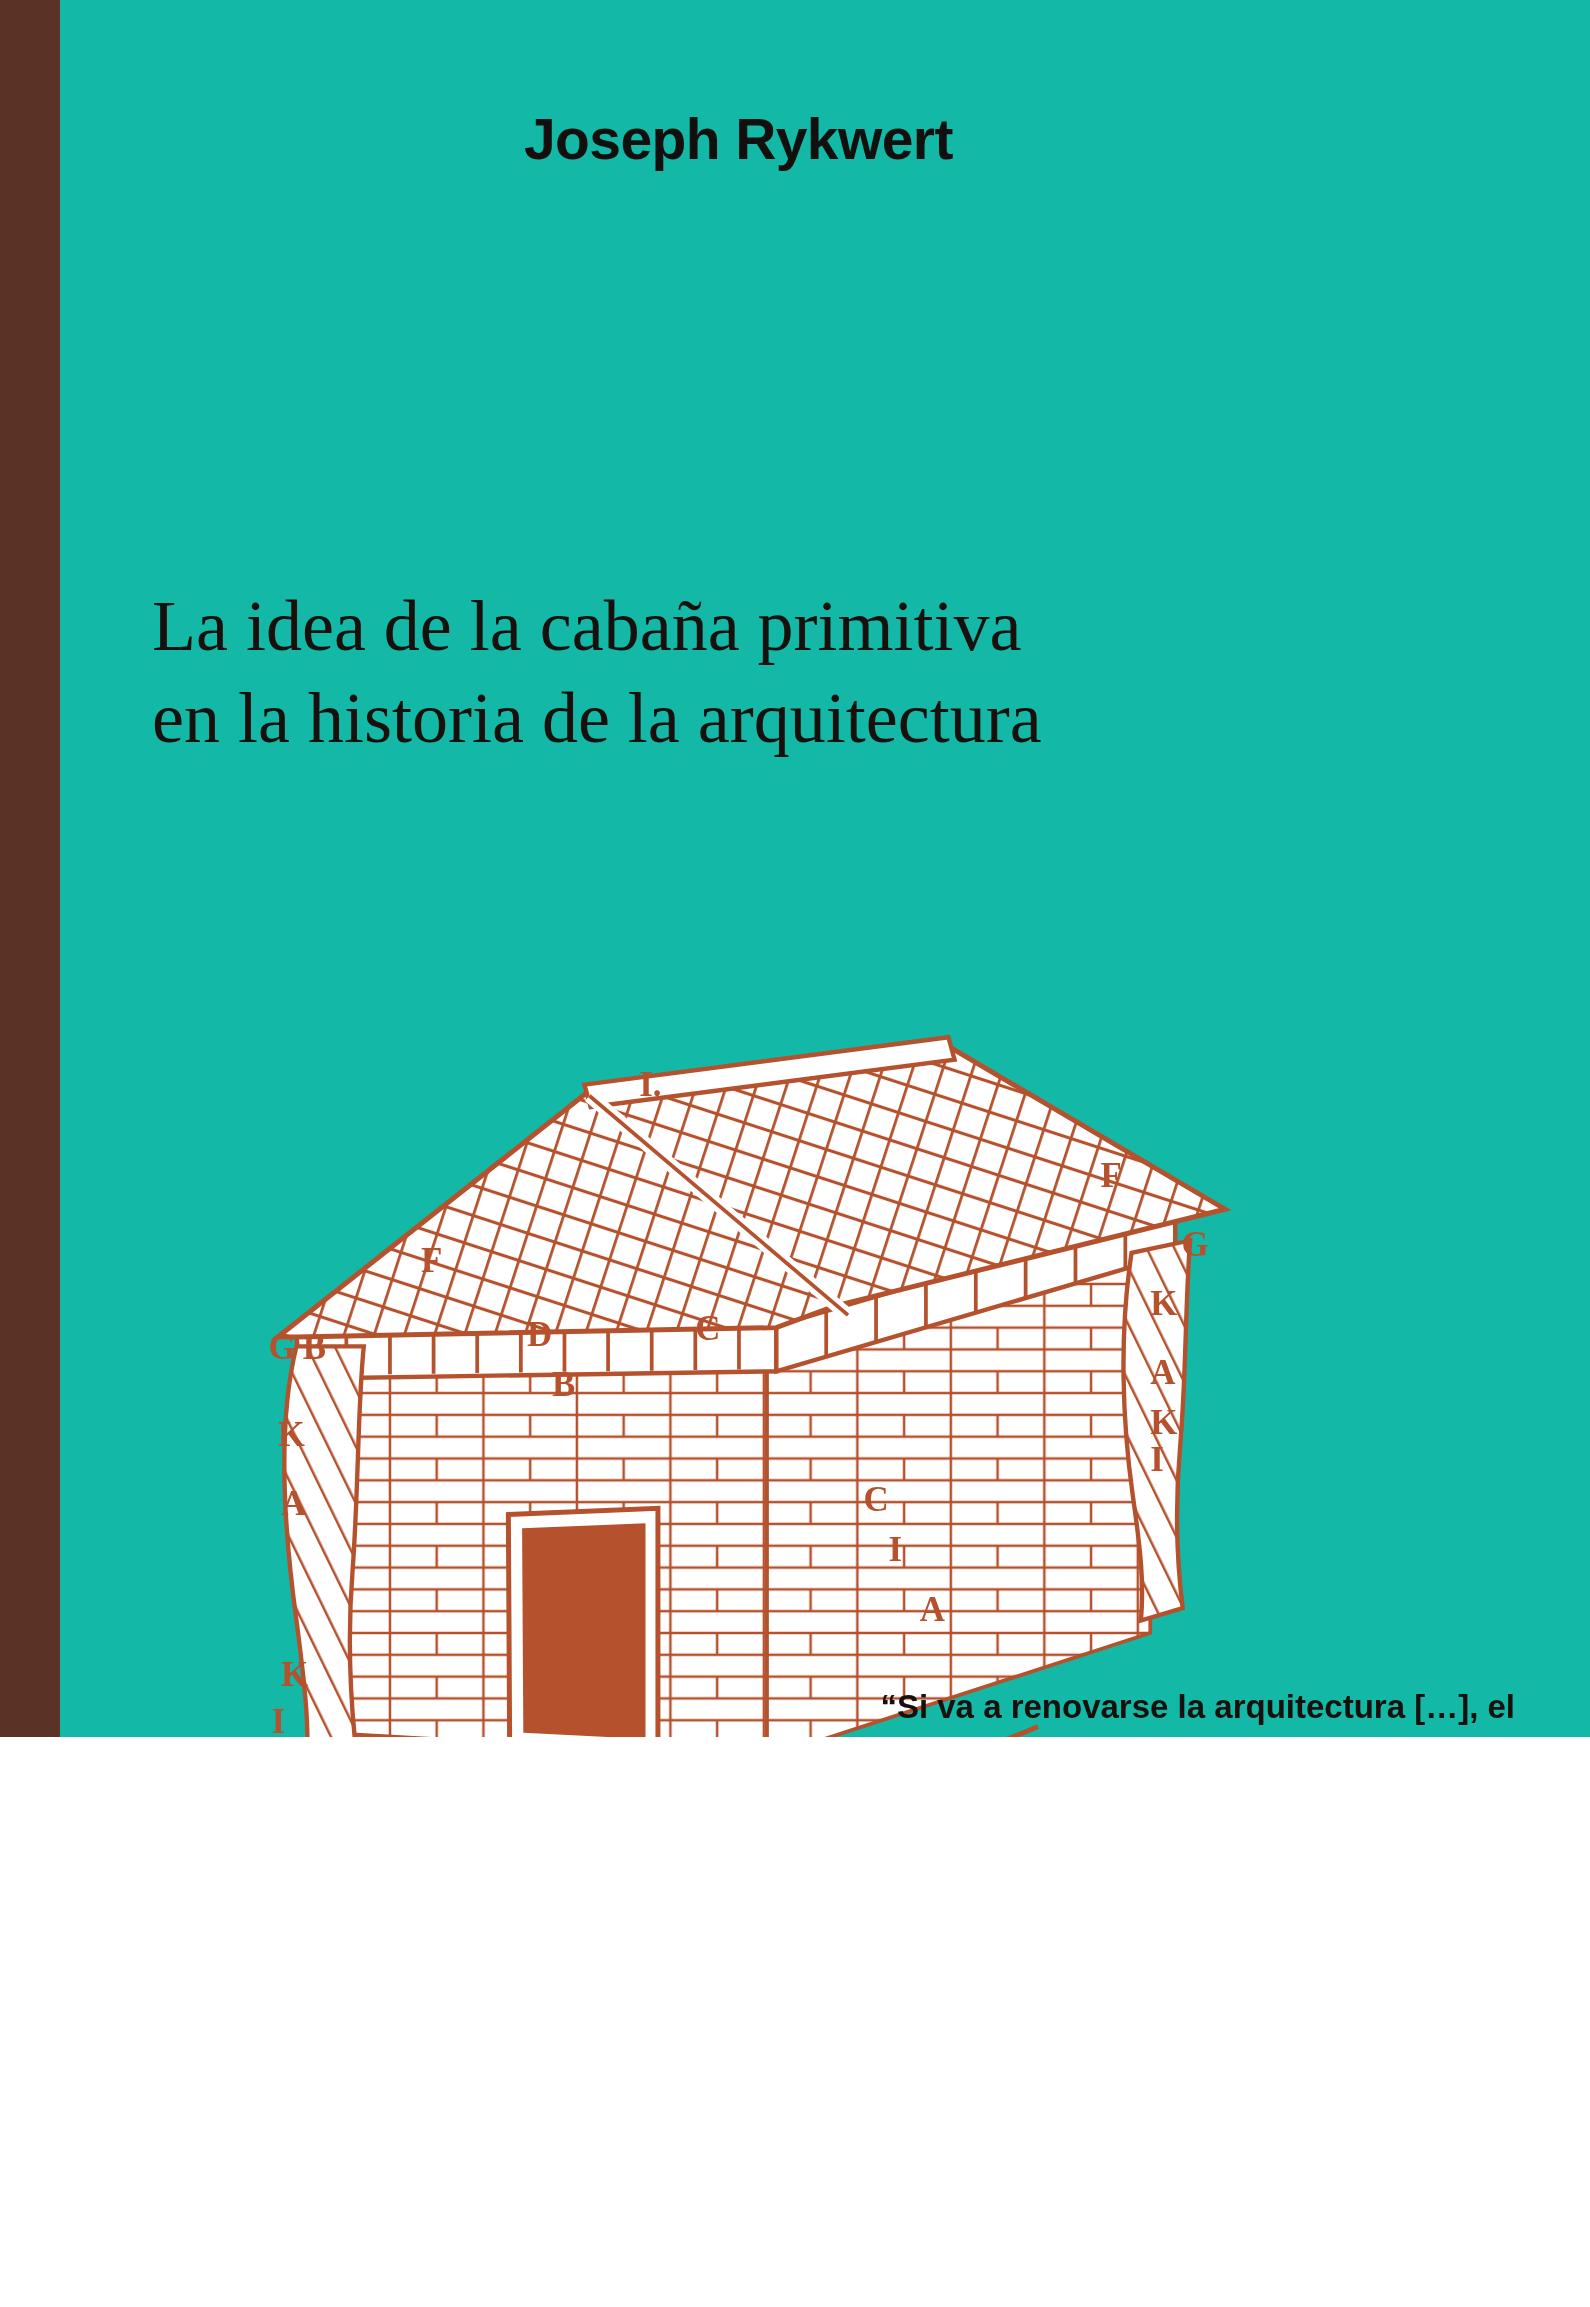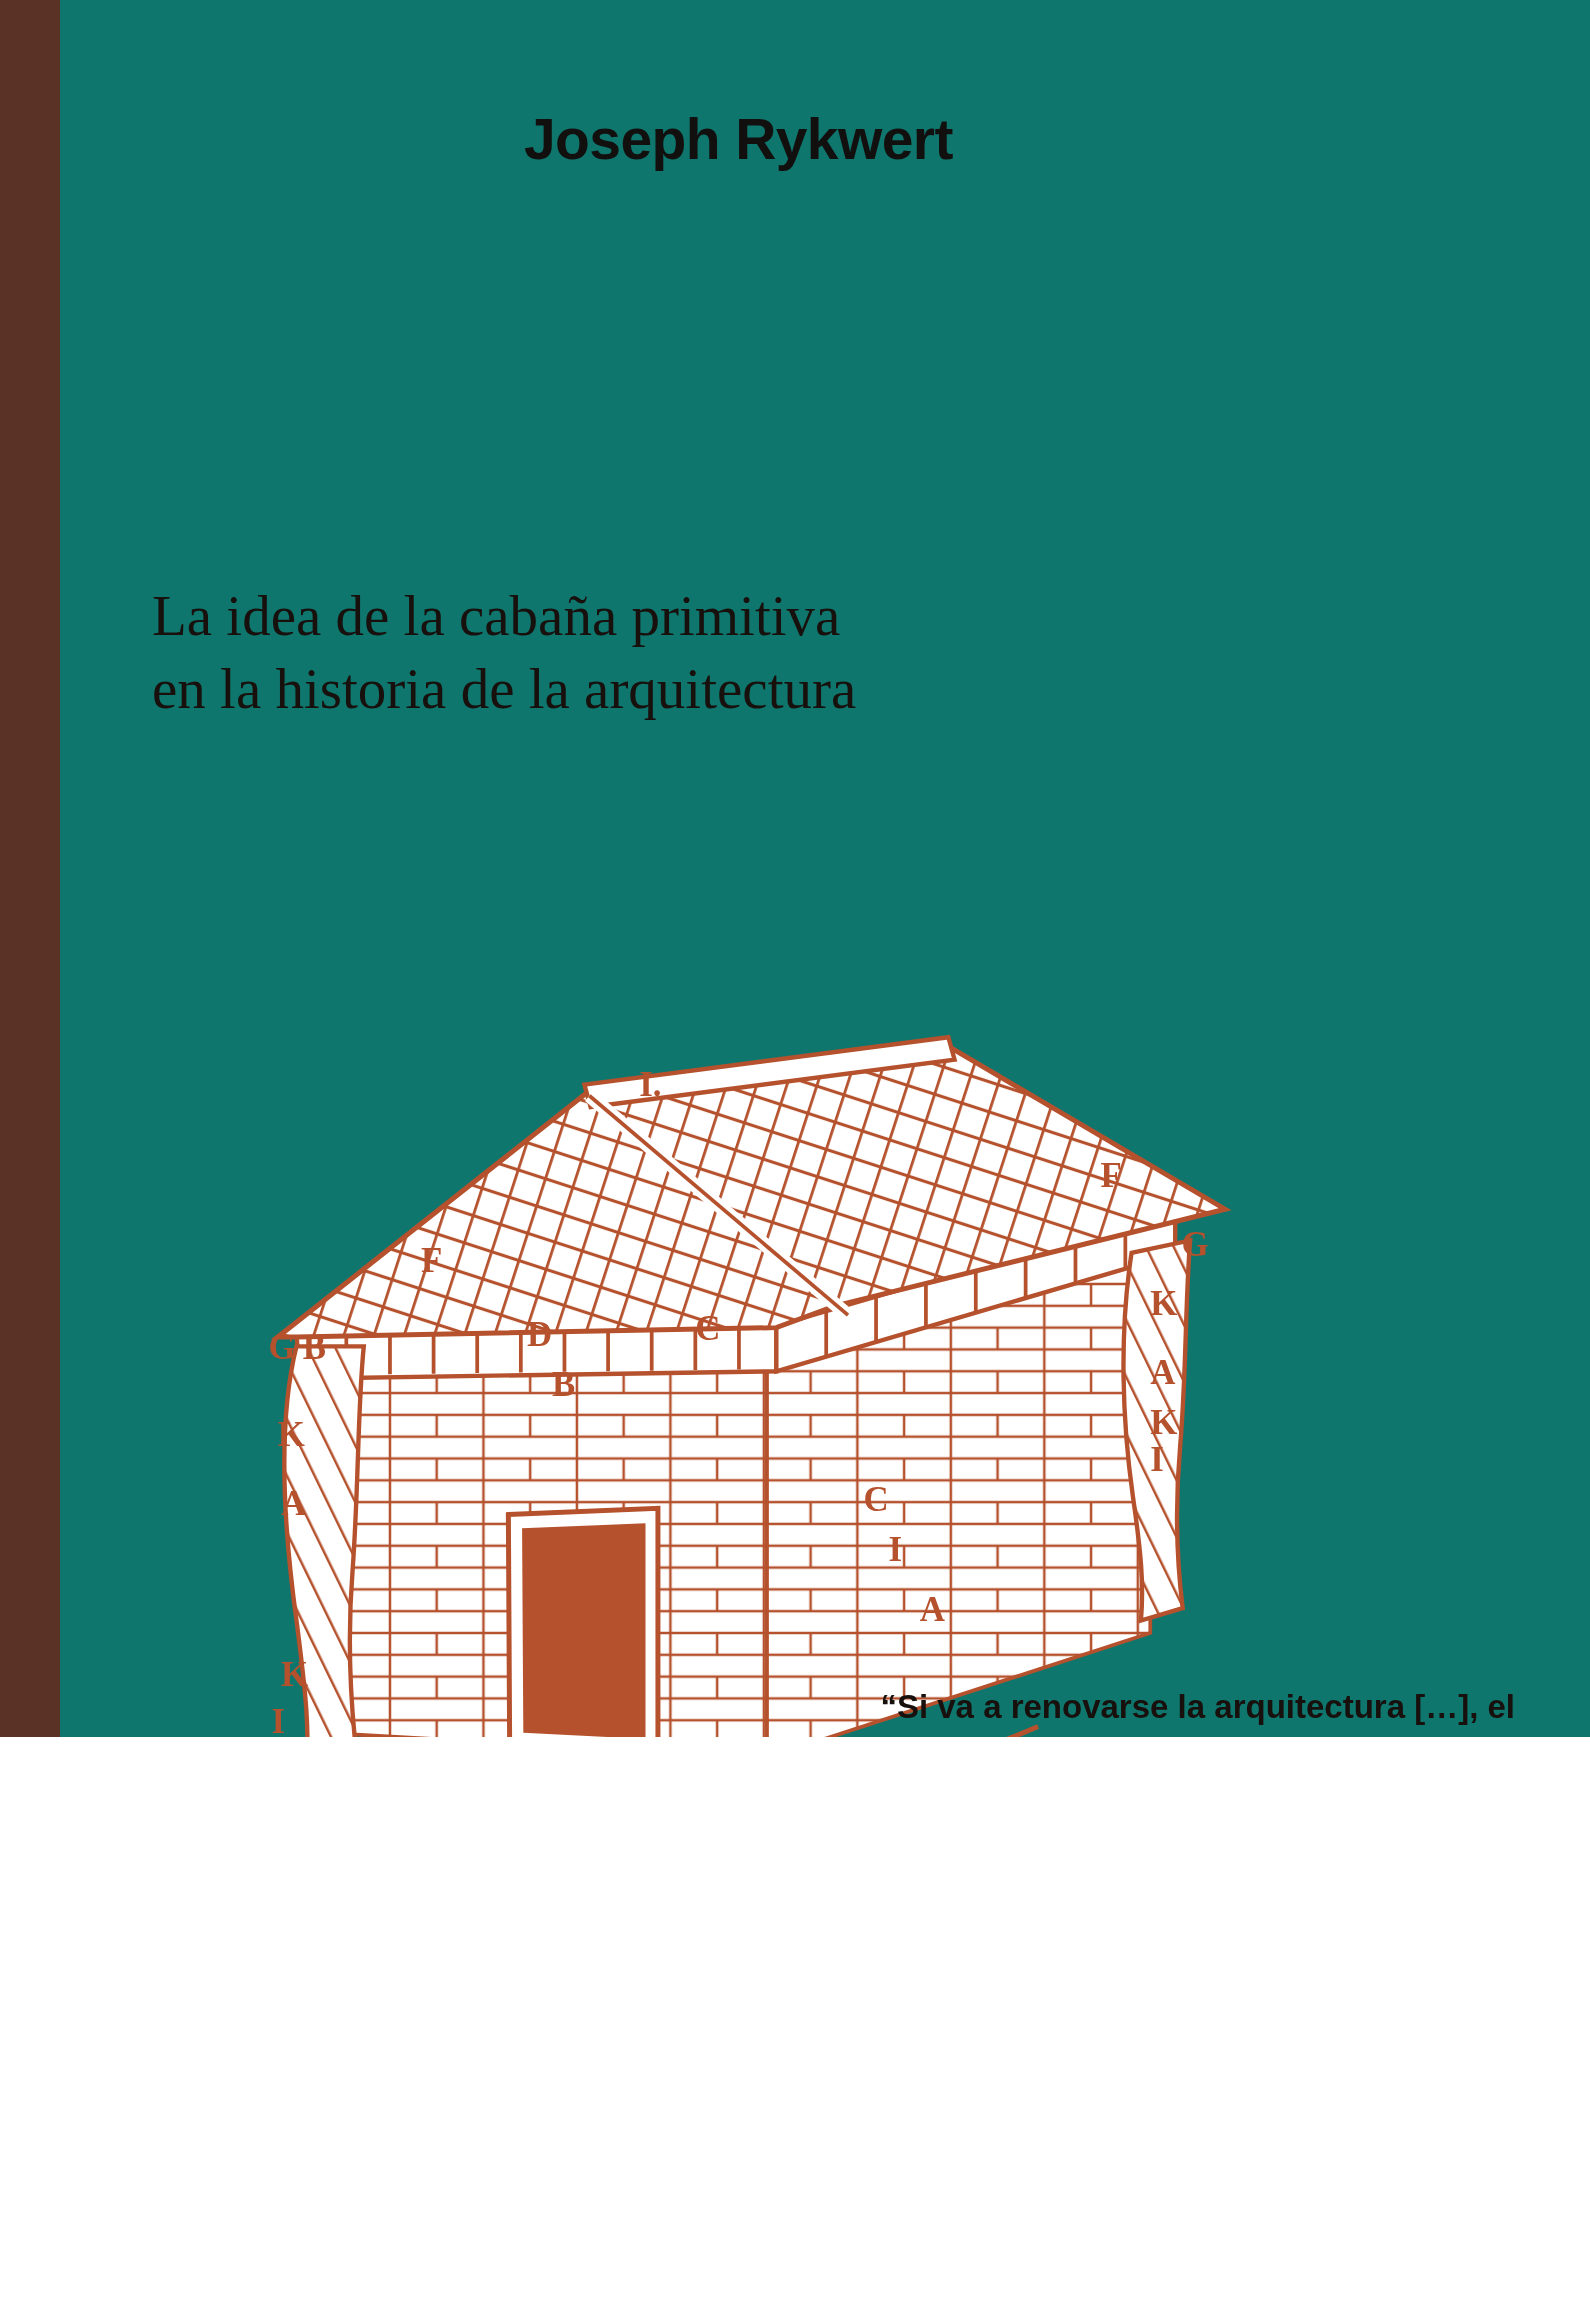--- a/index.html
+++ b/index.html
@@ -7,21 +7,21 @@
     padding: 0;
     background: #ffffff;
   }
   body {
     font-family: "Liberation Sans", sans-serif;
   }
   .cover {
     position: relative;
     width: 1590px;
     height: 1737px;
-    background: #0f766e;
+    background: #14b8a6;
     overflow: hidden;
   }
   .spine {
     position: absolute;
     left: 0;
     top: 0;
     width: 60px;
     height: 2307px;
     background: #5a3326;
   }
@@ -54,21 +54,21 @@
     color: #12100f;
     letter-spacing: -1.2px;
   }
   .subtitle {
     position: absolute;
     left: 92px;
     top: 580px;
     width: 1403px;
     font-family: "Liberation Serif", serif;
     font-weight: normal;
-    font-size: 57px;
+    font-size: 72px;
     line-height: 1.28;
     color: #17100d;
   }
   .illustration {
     position: absolute;
     left: 143px;
     top: 1022px;
     width: 1128px;
     height: 873px;
   }

